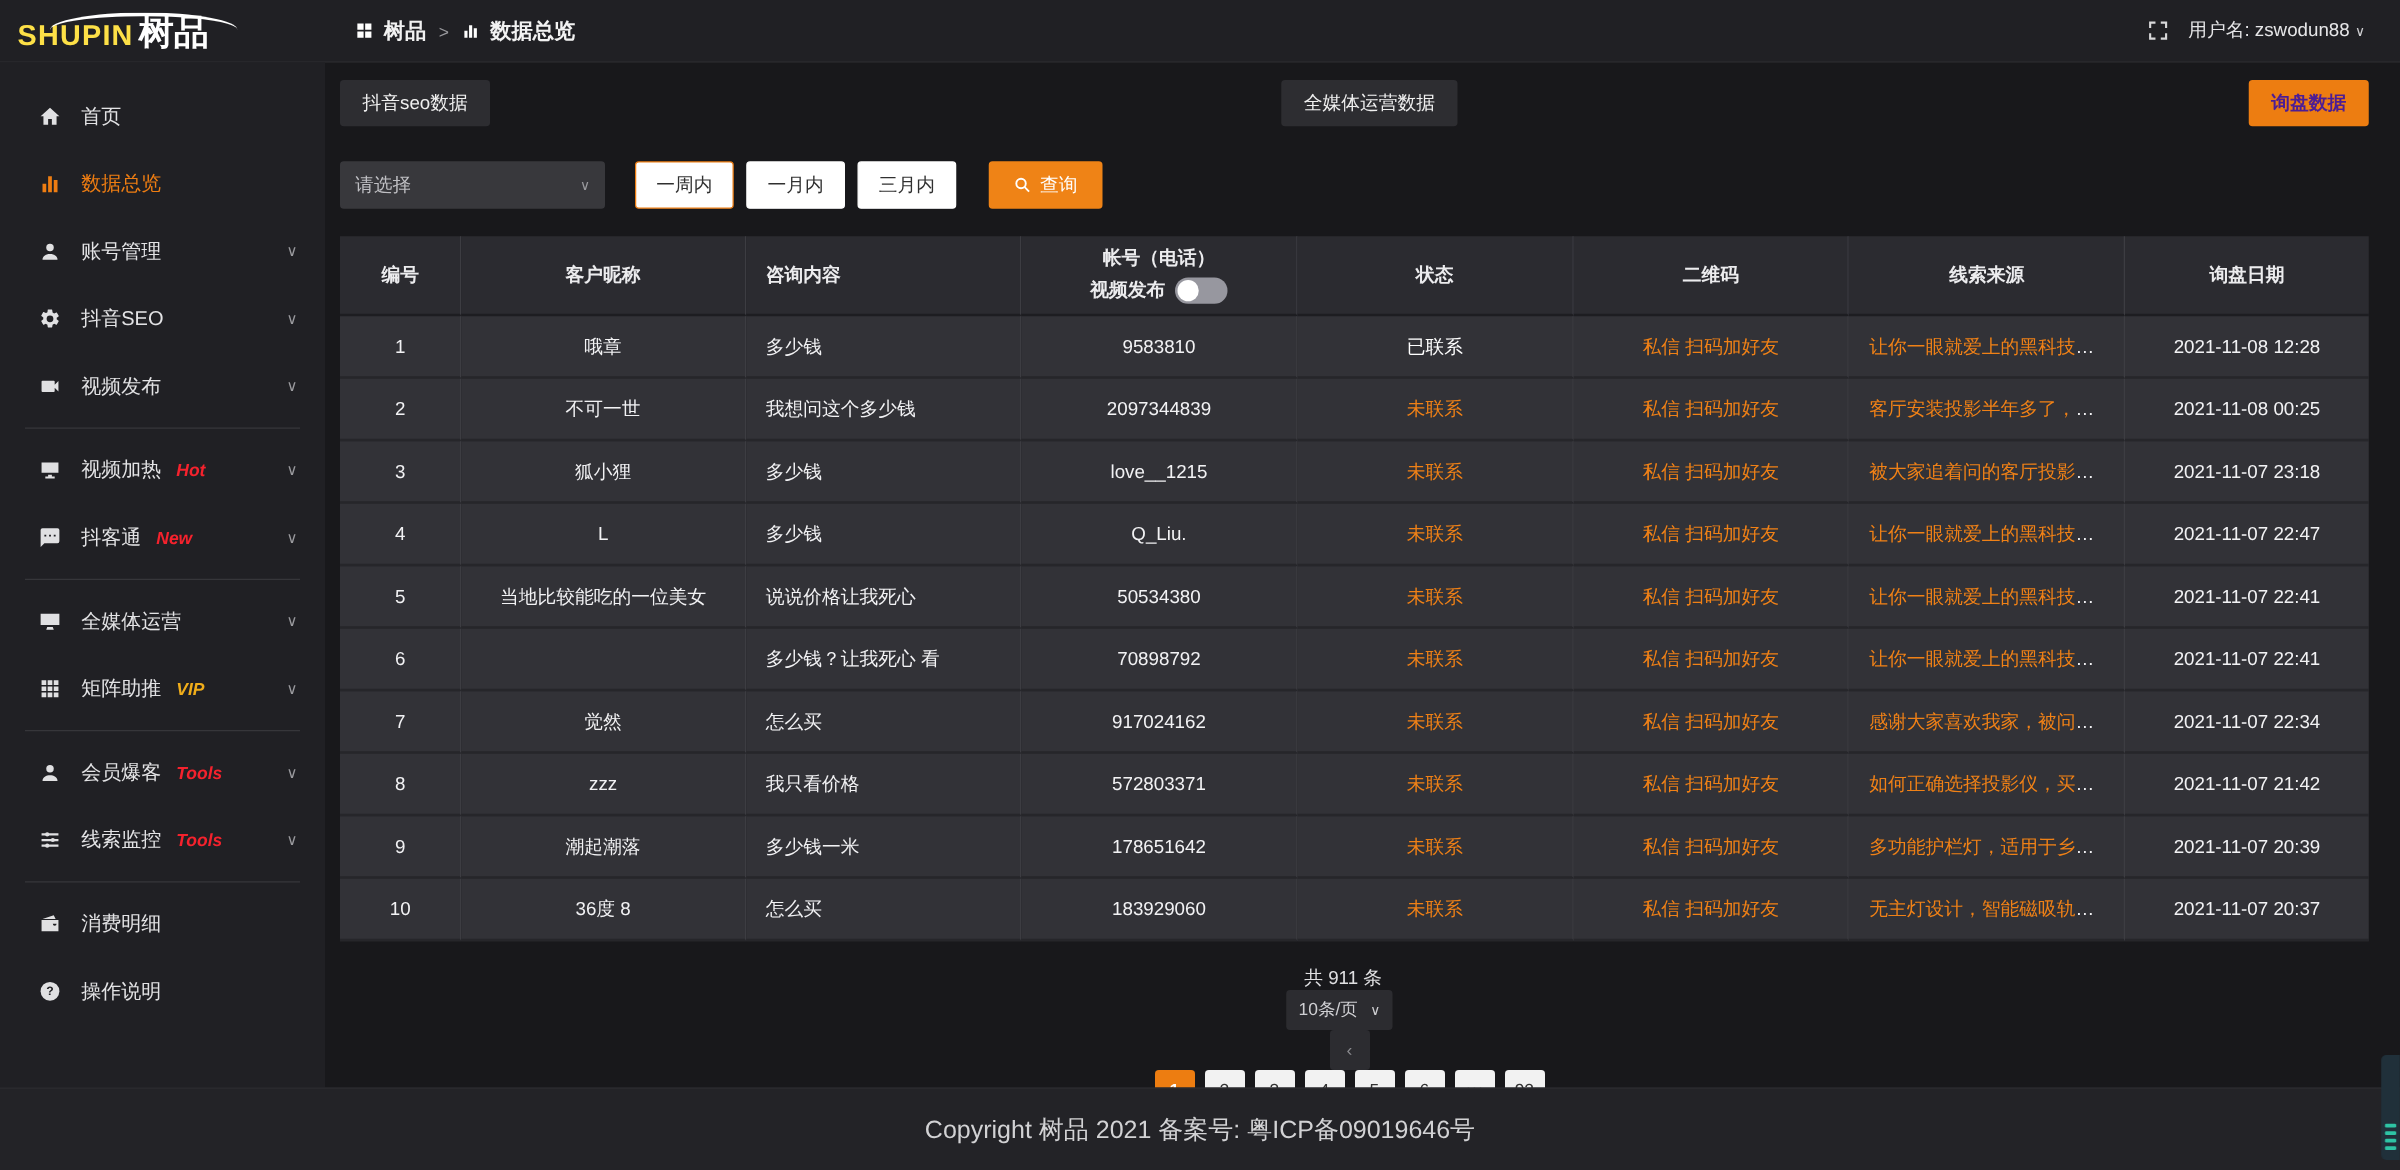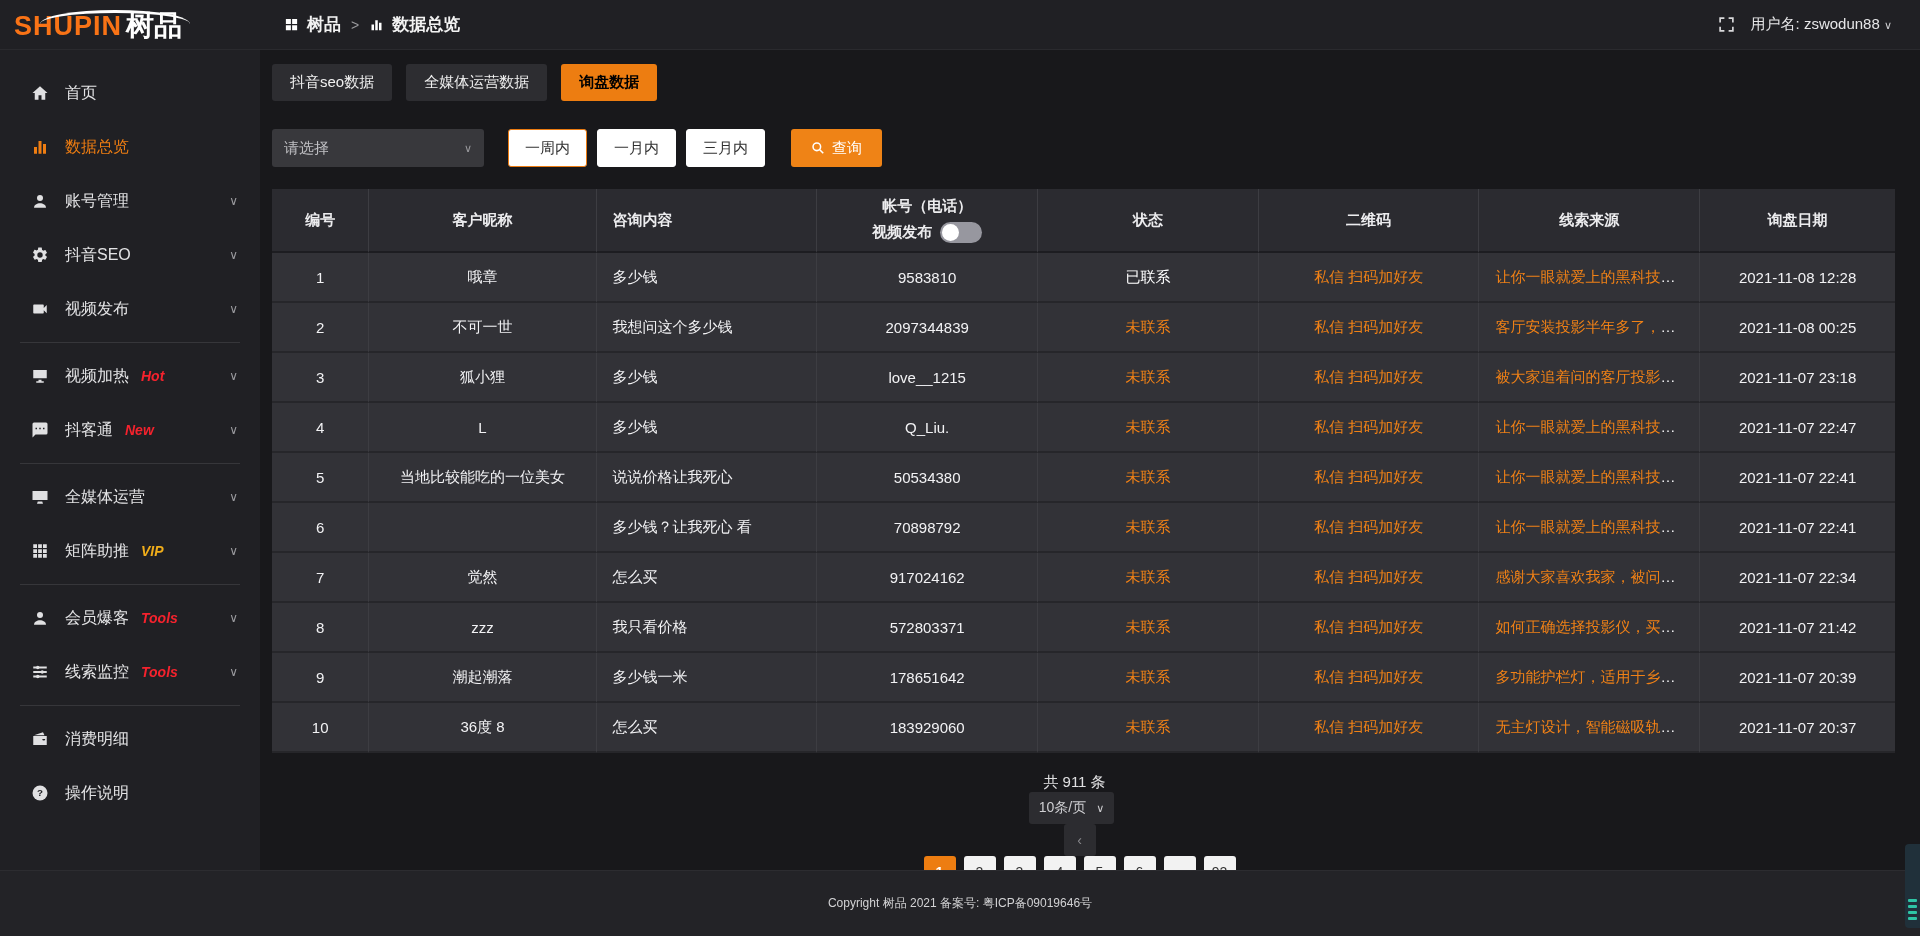--- a/index.html
+++ b/index.html
@@ -4,21 +4,21 @@
 <style>
   * { margin:0; padding:0; box-sizing:border-box; }
   html,body { width:1920px; height:936px; overflow:hidden; background:#18181b;
     font-family:"Liberation Sans","DejaVu Sans",sans-serif; color:#e8e8ea; }
   .app { display:flex; flex-direction:column; height:936px; }
 
   
   .topbar { height:50px; flex:0 0 50px; background:#202024; display:flex; align-items:center; border-bottom:1px solid #2a2a2e; }
   .logo-box { width:260px; flex:0 0 260px; display:flex; align-items:flex-end; padding:4px 0 2px 14px; position:relative; }
   .logo-arc { position:absolute; top:3px; left:40px; width:150px; height:14px; border-top:3px solid #fff; border-radius:50% 50% 0 0 / 100% 100% 0 0; }
-  .logo-en { font-size:27px; font-weight:bold; letter-spacing:1px; color:#f97316; line-height:1; }
+  .logo-en { font-size:23px; font-weight:bold; letter-spacing:1px; color:#fde047; line-height:1; }
   .logo-cn { font-size:28px; font-weight:bold; color:#fff; line-height:1.05; margin-left:4px; }
   .crumbs { display:flex; align-items:center; gap:8px; padding-left:24px; font-size:17px; font-weight:bold; color:#f2f2f2; }
   .crumb-sep { color:#9a9a9e; font-size:14px; font-weight:normal; margin:0 2px; }
   .top-right { margin-left:auto; display:flex; align-items:center; gap:16px; padding-right:28px; font-size:15px; color:#e6e6e8; }
   .icon-svg { display:inline-flex; }
   .chev-small { font-size:11px; color:#cfcfd2; }
 
   
   .middle { flex:1 1 auto; display:flex; min-height:0; }
   .sidebar { width:260px; flex:0 0 260px; background:#202024; padding-top:16px; }
@@ -26,23 +26,23 @@
   .side-item .s-icon { width:20px; height:20px; margin-right:15px; display:flex; align-items:center; justify-content:center; color:#e0e0e2; }
   .side-item.active, .side-item.active .s-icon { color:#ee7d12; }
   .badge { margin-left:12px; font-style:italic; font-weight:bold; font-size:14px; }
   .badge.red { color:#f5222d; } .badge.gold { color:#f0ad1a;text-align:right; }
   .chev { margin-left:auto; color:#9a9a9e; font-size:12px; }
   .side-divider { height:1px; background:#36363a; margin:6px 20px; }
 
   .main { flex:1 1 auto; padding:14px 25px 0 12px; min-width:0; }
 
   
-  .tab-row { display:flex; gap:14px; margin-bottom:28px; }
+  .tab-row { display:flex; gap:0; margin-bottom:28px;justify-content:space-between; }
   .tab-btn { background:#2d2d31; color:#f0f0f0; border:none; font-size:15px; padding:9px 18px; border-radius:3px; cursor:pointer; font-family:inherit; }
-  .tab-btn.active { background:#ed7d11; color:#000000; font-weight:bold; }
+  .tab-btn.active { background:#ed7d11; color:#4c1d95; font-weight:bold; }
 
   
   .filter-row { display:flex; align-items:center; margin-bottom:22px; }
   .select-box { width:212px; height:38px; background:#38383c; border-radius:3px; display:flex; align-items:center; justify-content:space-between; padding:0 12px; font-size:15px; color:#bfbfc3; cursor:pointer; }
   .select-box .chev-small { color:#9a9a9e; }
   .range-group { display:flex; gap:10px; margin-left:24px; }
   .range-btn { height:38px; padding:0 16px; background:#fff; color:#303030; border:1px solid #fff; border-radius:3px; font-size:15px; cursor:pointer; font-family:Liberation Sans, sans-serif; }
   .range-btn.active { border:1px solid #ec7c12; }
   .search-btn { height:38px; margin-left:26px; padding:0 20px; background:#ef8316; color:#fff; border:none; border-radius:3px; font-size:15px; cursor:pointer; display:flex; align-items:center; gap:7px; font-family:inherit; }
 
@@ -67,21 +67,21 @@
   .nav-btn { width:32px; height:32px; border:none; border-radius:3px; font-size:14px; cursor:pointer; font-family:inherit; }
   .nav-btn.prev { background:#2c2c30; color:#8a8a8e; margin-right:8px; }
   .nav-btn.next { background:#f2f2f2; color:#333; margin-left:0; }
   .pages { display:flex; gap:8px; margin-right:8px; }
   .page-btn { min-width:32px; height:32px; border:none; border-radius:3px; background:#f2f2f2; color:#333; font-size:14px; cursor:pointer; font-family:inherit; }
   .page-btn.active { background:#ed7d11; color:#fff; font-weight:bold; }
   .goto { display:flex; align-items:center; gap:10px; margin-left:56px; }
   .goto input { width:48px; height:32px; background:#28282c; border:1px solid #3a3a3e; border-radius:3px; color:#fff; text-align:center; font-size:14px; font-family:inherit; }
 
   
-  .footer { height:66px; flex:0 0 66px; background:#232327; border-top:1px solid #2c2c30; display:flex; align-items:center; justify-content:center; font-size:12px; color:#d2d2d4; }
+  .footer { height:66px; flex:0 0 66px; background:#232327; border-top:1px solid #2c2c30; display:flex; align-items:center; justify-content:center; font-size:20px; color:#d2d2d4; }
 
   
   .float-widget { position:fixed; right:0; bottom:8px; width:15px; height:84px; background:#20303a; border-radius:4px 0 0 4px; display:flex; flex-direction:column; justify-content:flex-end; gap:3px; padding:4px 3px 8px; }
   .float-widget i { display:block; height:3px; background:#2ec4a5; border-radius:1px; }
 </style>
 </head>
 <body>
 
 <div class="app">
 

